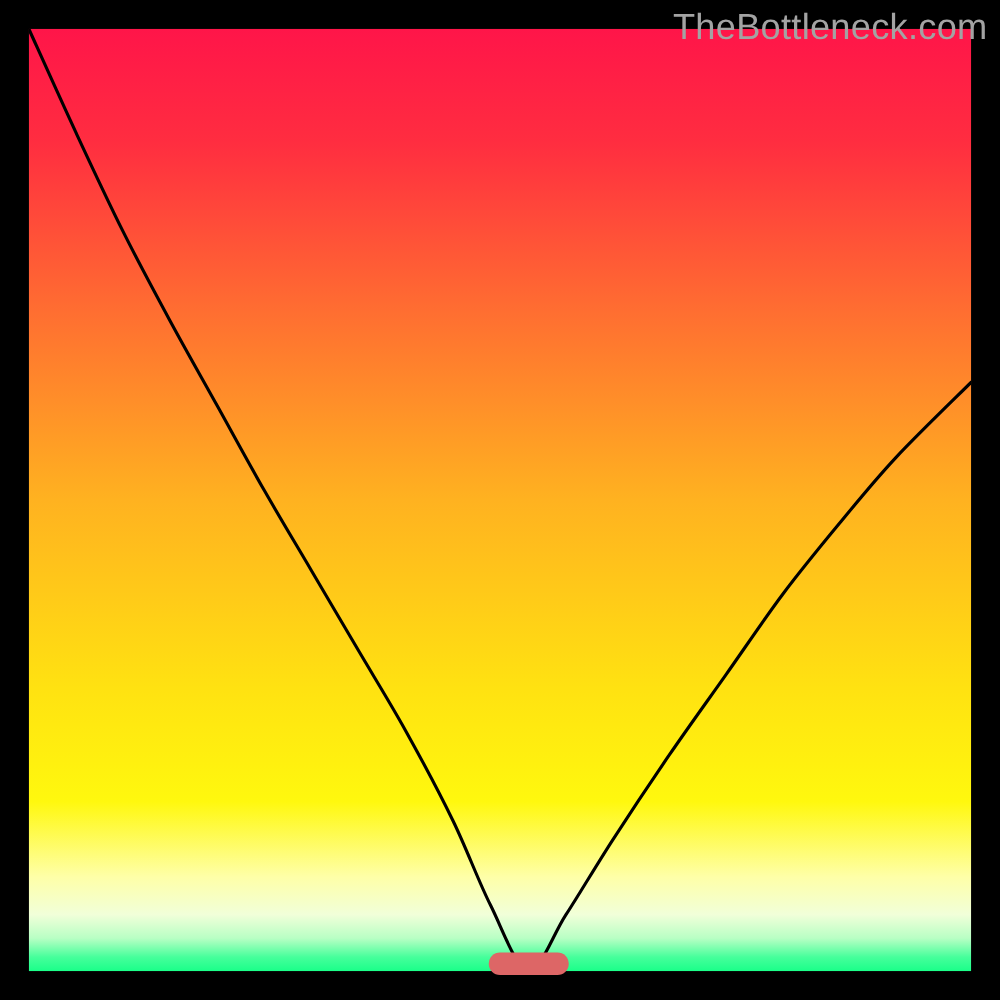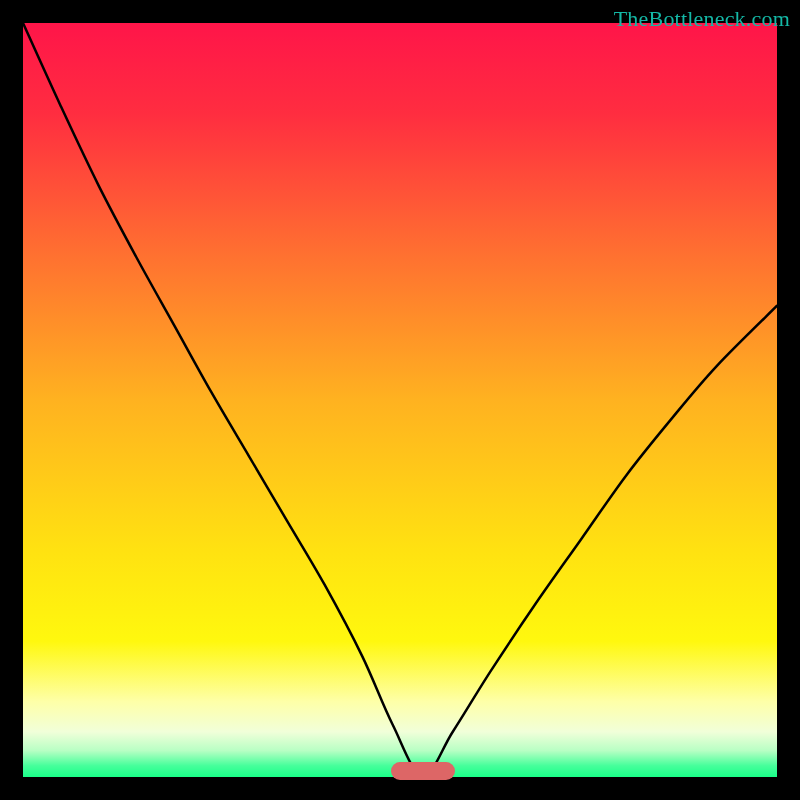--- a/index.html
+++ b/index.html
@@ -18,24 +18,24 @@
     height: 754px;
   }
   .gradient {
     position: absolute;
     left: 0; top: 0; right: 0; bottom: 0;
   }
   .watermark {
     position: absolute;
     top: 6px;
     right: 10px;
-    font-family: Liberation Serif, serif;
-    font-size: 22px;
+    font-family: Liberation Sans, sans-serif;
+    font-size: 29px;
     font-weight: 500;
-    color: #14b8a6;
+    color: #a3a3a3;
     letter-spacing: 0.2px;
   }
   .curve {
     position: absolute;
     left: 0; top: 0;
     width: 754px;
     height: 754px;
     pointer-events: none;
   }
   .marker {

